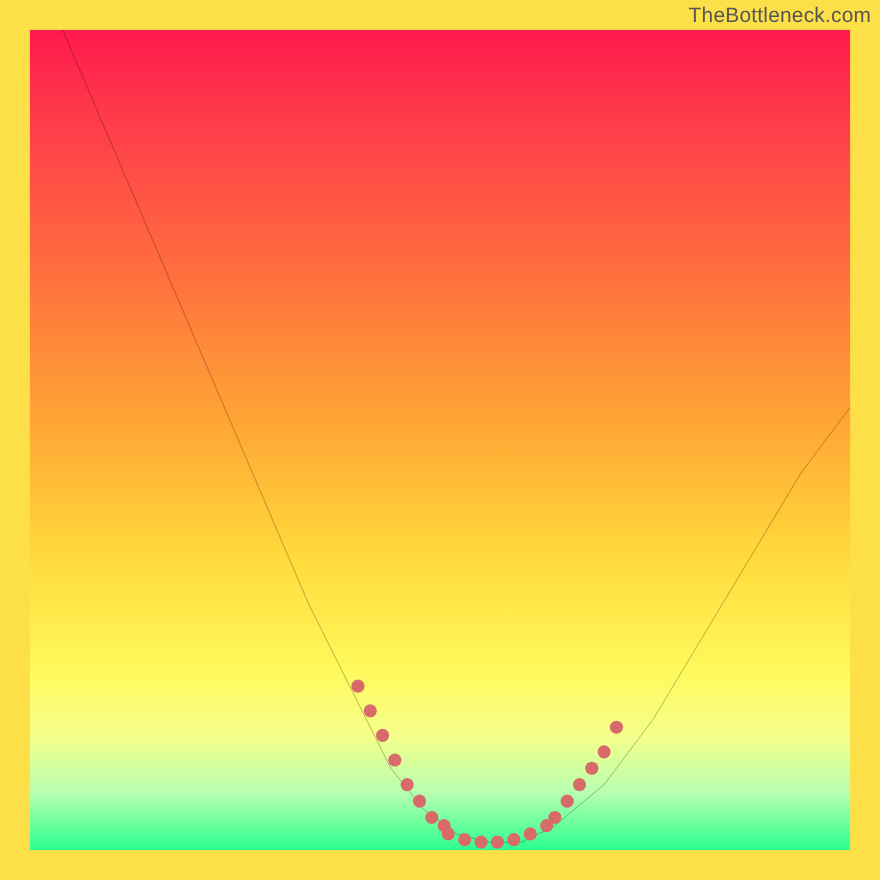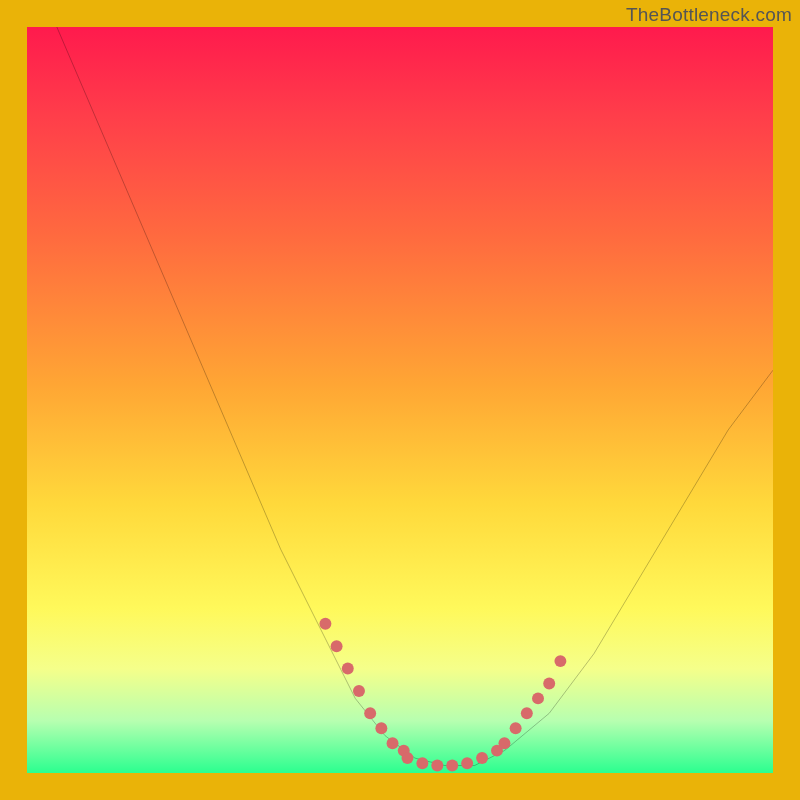--- a/index.html
+++ b/index.html
@@ -9,21 +9,21 @@
     height: 800px;
     overflow: hidden;
     background: #000;
     font-family: Arial, Helvetica, sans-serif;
   }
   .frame {
     position: absolute;
     top: 0; left: 0;
     width: 800px;
     height: 800px;
-    background: #eab308;
+    background: #fde047;
   }
   .plot-area {
     position: absolute;
     top: 27px;
     left: 27px;
     width: 746px;
     height: 746px;
     overflow: hidden;
   }
   .gradient {

